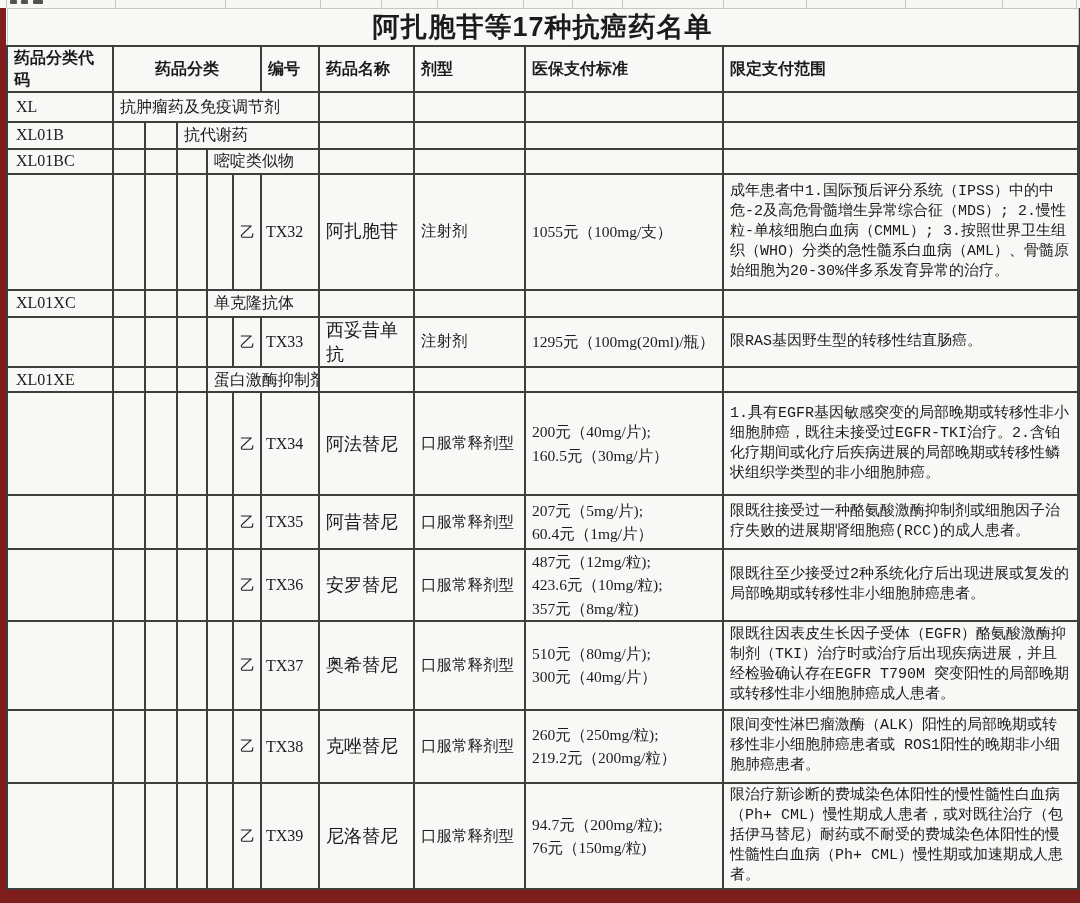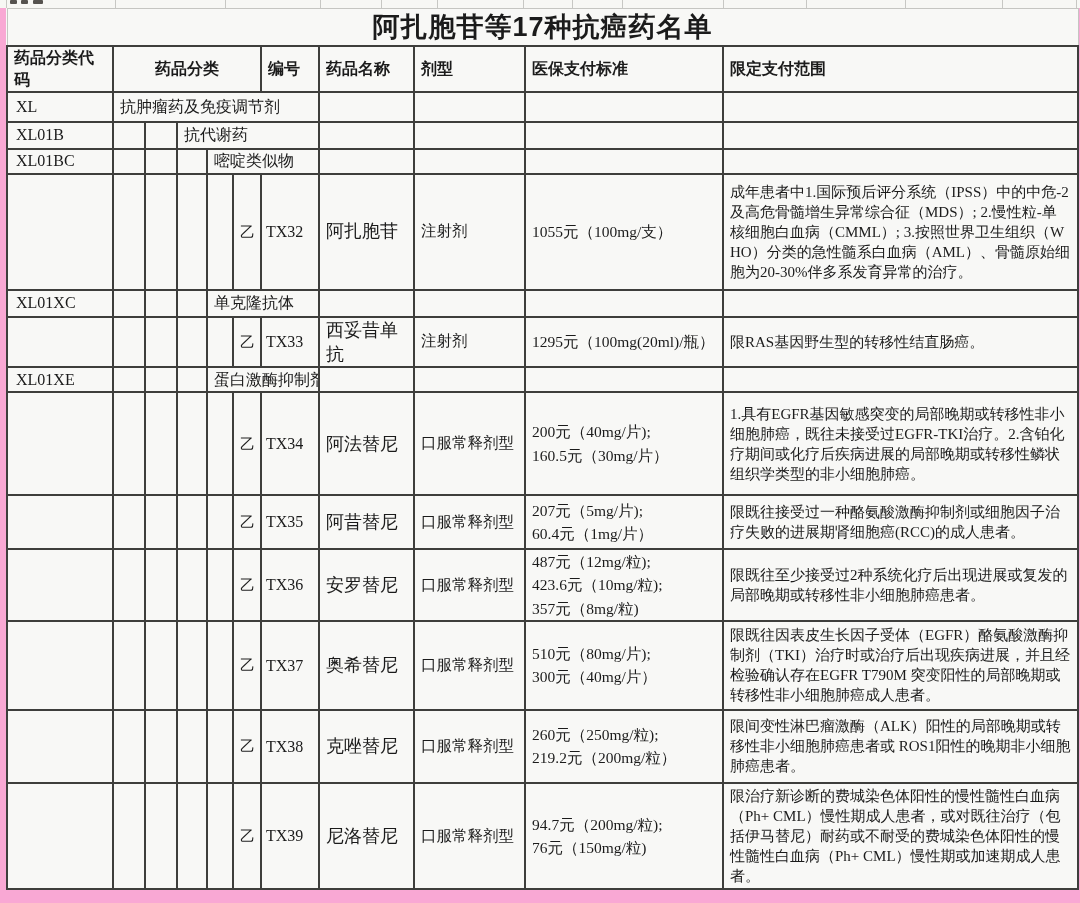--- a/index.html
+++ b/index.html
@@ -1,20 +1,20 @@
 <!DOCTYPE html>
 <html><head>
 <meta charset="utf-8">
 <style>
   html,body { margin:0; padding:0; }
   .screen {
     position:relative;
     width:1080px; height:903px;
     overflow:hidden;
-    background:#f9a8d4;
+    background:#7f1d1d;
     font-family:"Liberation Serif","DejaVu Serif",serif;
     color:#1b1b1b;
   }
   
   .top-strip {
     position:absolute; left:0; top:0; width:1080px; height:8px;
     background:#f7f7f4;
   }
   .top-strip .vline { position:absolute; top:0; width:1px; height:8px; background:#c7c7c3; }
   .top-strip .smudge { position:absolute; top:0; height:4px; background:#55524e; border-radius:1px; }
@@ -48,21 +48,21 @@
   }
   tr.header-row td { font-weight:700; font-size:16px; }
   td.center { text-align:center;border-radius:15px; }
   td.code-cell { font-size:16px; padding-left:8px;font-family:Liberation Serif, serif; }
   td.cat-label { font-size:16px; white-space:nowrap; }
   td.num-cell { font-size:16px; padding:0 4px; }
   td.name-cell { font-size:18px;border-radius:17px; }
   td.form-cell { font-size:15.5px; }
   td.pay-cell { font-size:15.5px;font-family:Liberation Serif, serif; }
   td.pay-cell div { line-height:1.5; }
-  td.scope-cell { font-size:15px; line-height:20px; padding:2px 6px; }
+  td.scope-cell { font-size:15px; line-height:20px; padding:2px 6px;font-family:Liberation Mono, monospace; }
 </style>
 </head>
 <body>
 
 <div class="screen">
 
   <div class="top-strip">
     <span class="smudge" style="left:10px;width:7px"></span>
     <span class="smudge" style="left:21px;width:7px"></span>
     <span class="smudge" style="left:33px;width:10px"></span>

